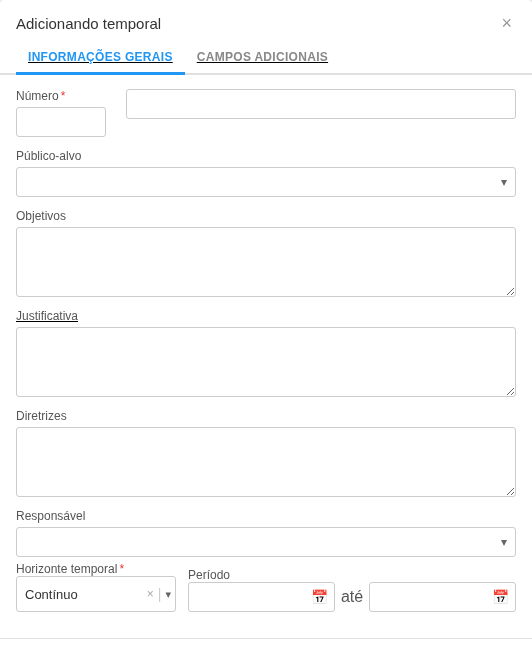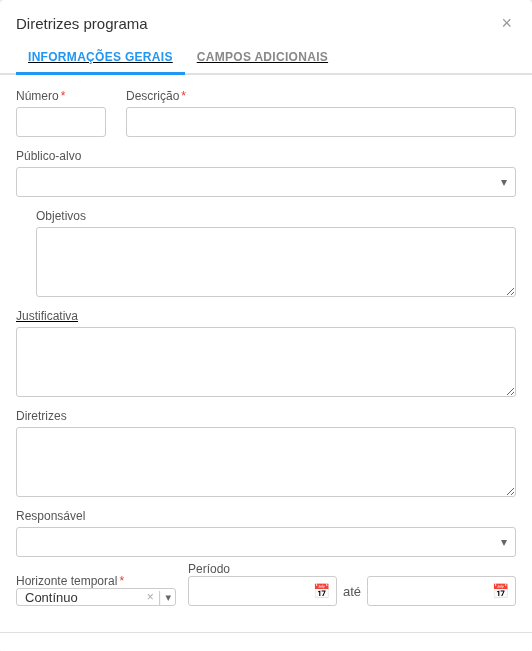--- a/index.html
+++ b/index.html
@@ -171,28 +171,28 @@
       width: 100%;
     }
     .cal-icon {
       position: absolute;
       right: 6px;
       color: #888;
       font-size: 14px;
       pointer-events: none;
     }
     .ate-label {
-      font-size: 13px;
+      font-size: 16px;
       color: #555;
       white-space: nowrap;
       text-align: right;
     }
     .horizonte-select-wrap {
       position: relative;
-      height: 18px;
+      height: 36px;
       border: 1px solid #ccc;
       border-radius: 3px;
       display: flex;
       align-items: center;
       background: #fff;
     }
     .horizonte-select-wrap select {
       appearance: none;
       -webkit-appearance: none;
       border: none;
@@ -234,21 +234,21 @@
       gap: 8px;
       border-top: 1px solid #e0e0e0;
     }
   </style>
 </head>
 <body>
 
 <div class="modal">
 
   <div class="modal-header">
-    <span class="modal-title">Diretrizes programa</span>
+    <span class="modal-title">Adicionando temporal</span>
     <button class="close-btn">×</button>
   </div>
 
   <div class="tabs">
     <div class="tab active">
       <span>INFORMAÇÕES GERAIS</span>
     </div>
     <div class="tab">
       <span>CAMPOS ADICIONAIS</span>
     </div>
@@ -257,38 +257,35 @@
   <div class="modal-body">
 
     <div class="form-row">
       <div class="form-group numero">
         <label>
           <span>Número</span><span class="required">*</span>
         </label>
         <input type="text" value="" style="">
       </div>
       <div class="form-group descricao">
-        <label>
-          <span>Descrição</span><span class="required">*</span>
-        </label>
         <input type="text" value="" style="">
       </div>
     </div>
 
     <div class="form-group" style="margin-bottom:12px;">
       <label>Público-alvo</label>
       <div class="select-wrapper">
         <select>
           <option value=""></option>
         </select>
         <span class="select-arrow">▾</span>
       </div>
     </div>
 
-    <div class="form-group" style="margin-bottom:12px;margin-left:20px;">
+    <div class="form-group" style="margin-bottom:12px;">
       <label>Objetivos</label>
       <textarea style=""></textarea>
     </div>
 
     <div class="form-group" style="margin-bottom:12px;text-decoration:underline;">
       <label>Justificativa</label>
       <textarea style=""></textarea>
     </div>
 
     <div class="form-group" style="margin-bottom:12px;">

